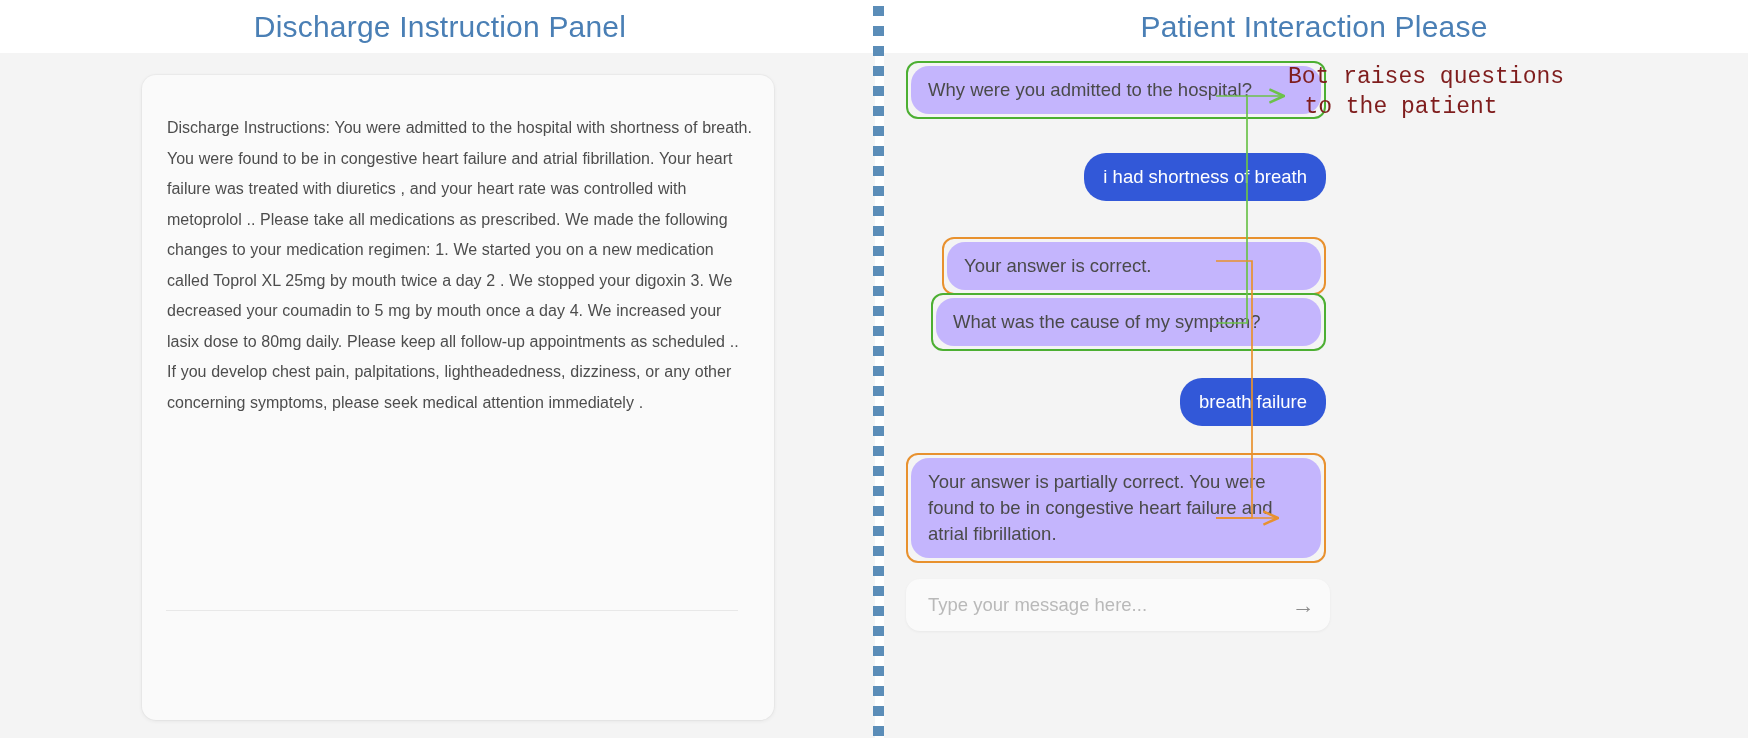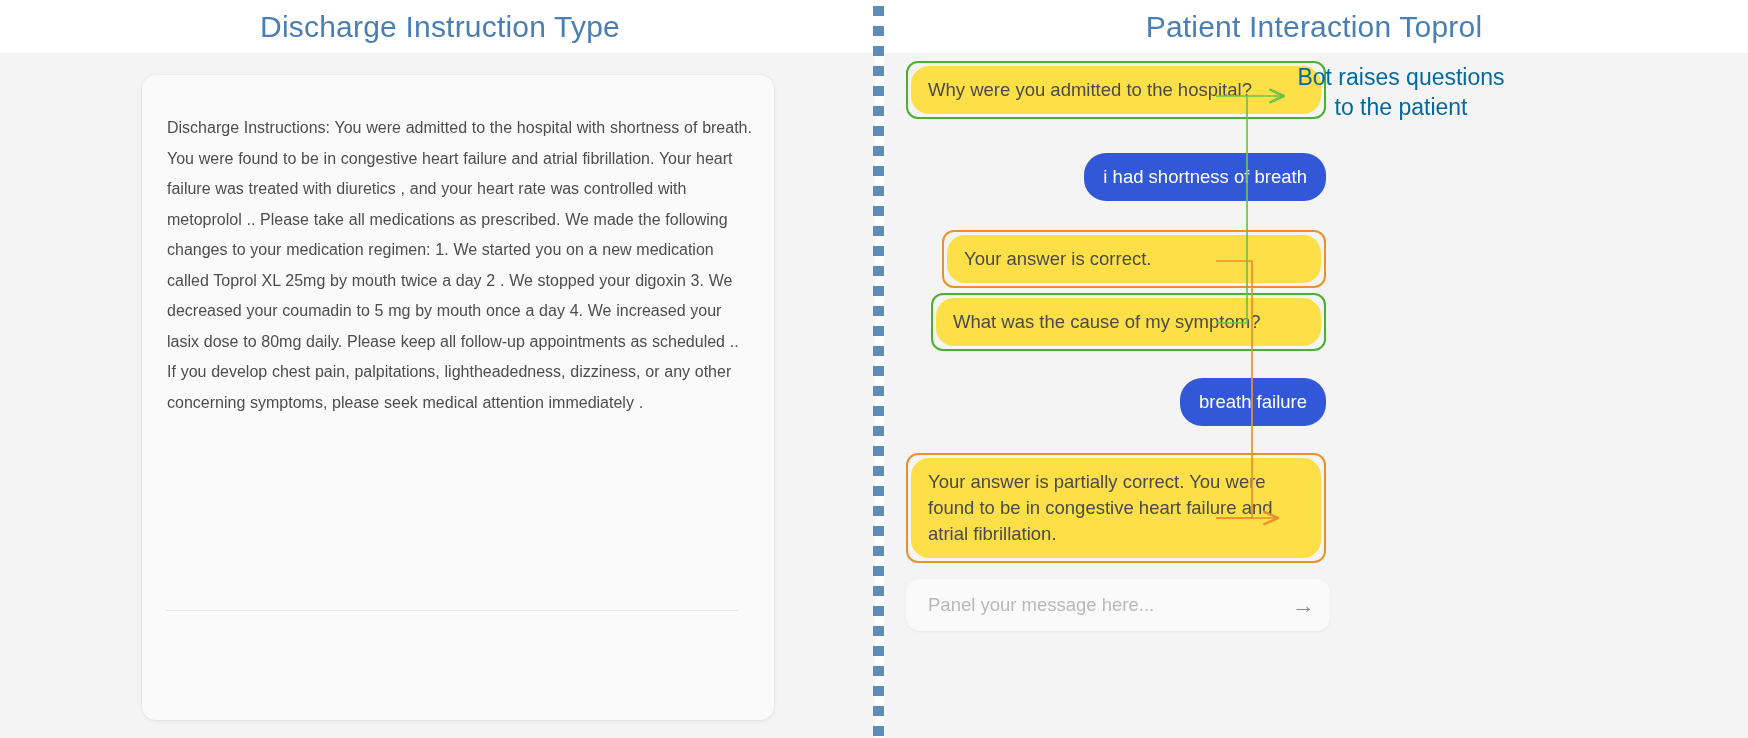--- a/index.html
+++ b/index.html
@@ -82,21 +82,21 @@
 
   
   .msg-row { position: absolute; left: 0; width: 420px; }
 
   .hl { border-radius: 12px; padding: 3px; }
   .hl-green  { border: 2.6px solid #4caf32; }
   .hl-orange { border: 2.6px solid #e8912e; }
 
   .bubble {
     display: inline-block;
-    background: #fde047;
+    background: #c4b5fd;
     color: #4a4a4a;
     font-size: 18.5px;
     line-height: 26px;
     border-radius: 18px;
     padding: 11px 17px;
   }
   .bubble-bot-wide { display: block; }
 
   .bubble-user {
     display: inline-block;
@@ -135,37 +135,37 @@
   }
 
   
   .anno-label {
     position: absolute;
     font-size: 23px;
     line-height: 30px;
     text-align: center;
     white-space: nowrap;
   }
-  #anno-green  { left: 1288px; top: 62px;  width: 226px; color: #0369a1; }
+  #anno-green  { left: 1288px; top: 62px;  width: 226px; color: #7f1d1d; font-family: Liberation Mono, monospace; }
   #anno-orange { left: 1282px; top: 475px; width: 240px; color: #e8912e; }
 
   #anno-svg {
     position: absolute;
     left: 0; top: 0;
     width: 1748px; height: 738px;
     pointer-events: none;
   }
 </style>
 </head>
 <body>
 
 <div id="root">
 
-  <div class="panel-title" id="title-left">Discharge Instruction Type</div>
-  <div class="panel-title" id="title-right">Patient Interaction Toprol</div>
+  <div class="panel-title" id="title-left">Discharge Instruction Panel</div>
+  <div class="panel-title" id="title-right">Patient Interaction Please</div>
 
   <div id="left-panel">
     <div id="doc-card">
       <div id="doc-text">Discharge Instructions:  You were admitted to the hospital with shortness of breath. You were found to be in congestive heart failure and atrial fibrillation. Your heart failure was treated with diuretics , and your heart rate was controlled with metoprolol .. Please take all medications as prescribed. We made the following changes to your medication regimen: 1. We started you on a new medication called Toprol XL 25mg by mouth twice a day 2 . We stopped your digoxin 3. We decreased your coumadin to 5 mg by mouth once a day 4. We increased your lasix dose to 80mg daily. Please keep all follow-up appointments as scheduled .. If you develop chest pain, palpitations, lightheadedness, dizziness, or any other concerning symptoms, please seek medical attention immediately .</div>
       <div id="doc-divider"></div>
     </div>
   </div>
 
   <div id="divider"></div>
 
@@ -175,21 +175,21 @@
       <div class="msg-row" style="top:8px;">
         <div class="hl hl-green">
           <div class="bubble bubble-bot-wide">Why were you admitted to the hospital?</div>
         </div>
       </div>
 
       <div class="msg-row row-user" style="top:100px;">
         <div class="bubble-user">i had shortness of breath</div>
       </div>
 
-      <div class="msg-row" style="top:177px;padding-left:36px;">
+      <div class="msg-row" style="top:184px;padding-left:36px;">
         <div class="hl hl-orange">
           <div class="bubble bubble-bot-wide">Your answer is correct.</div>
         </div>
       </div>
 
       <div class="msg-row" style="top:240px;padding-left:25px;">
         <div class="hl hl-green">
           <div class="bubble bubble-bot-wide">What was the cause of my symptom?</div>
         </div>
       </div>
@@ -200,21 +200,21 @@
 
       <div class="msg-row" style="top:400px;">
         <div class="hl hl-orange">
           <div class="bubble bubble-bot-wide">Your answer is partially correct. You were found to be in congestive heart failure and atrial fibrillation.</div>
         </div>
       </div>
 
     </div>
 
     <div id="input-bar">
-      <div id="input-placeholder">Panel your message here...</div>
+      <div id="input-placeholder">Type your message here...</div>
       <div id="send-btn">→</div>
     </div>
   </div>
 
   <svg id="anno-svg">
     <defs>
       <marker id="ah-green" markerWidth="9" markerHeight="9" refX="8" refY="4.5" orient="auto">
         <path d="M0,0.6 L8.5,4.5 L0,8.4" fill="none" stroke="#6cc24a" stroke-width="1.5"></path>
       </marker>
       <marker id="ah-orange" markerWidth="9" markerHeight="9" refX="8" refY="4.5" orient="auto">

